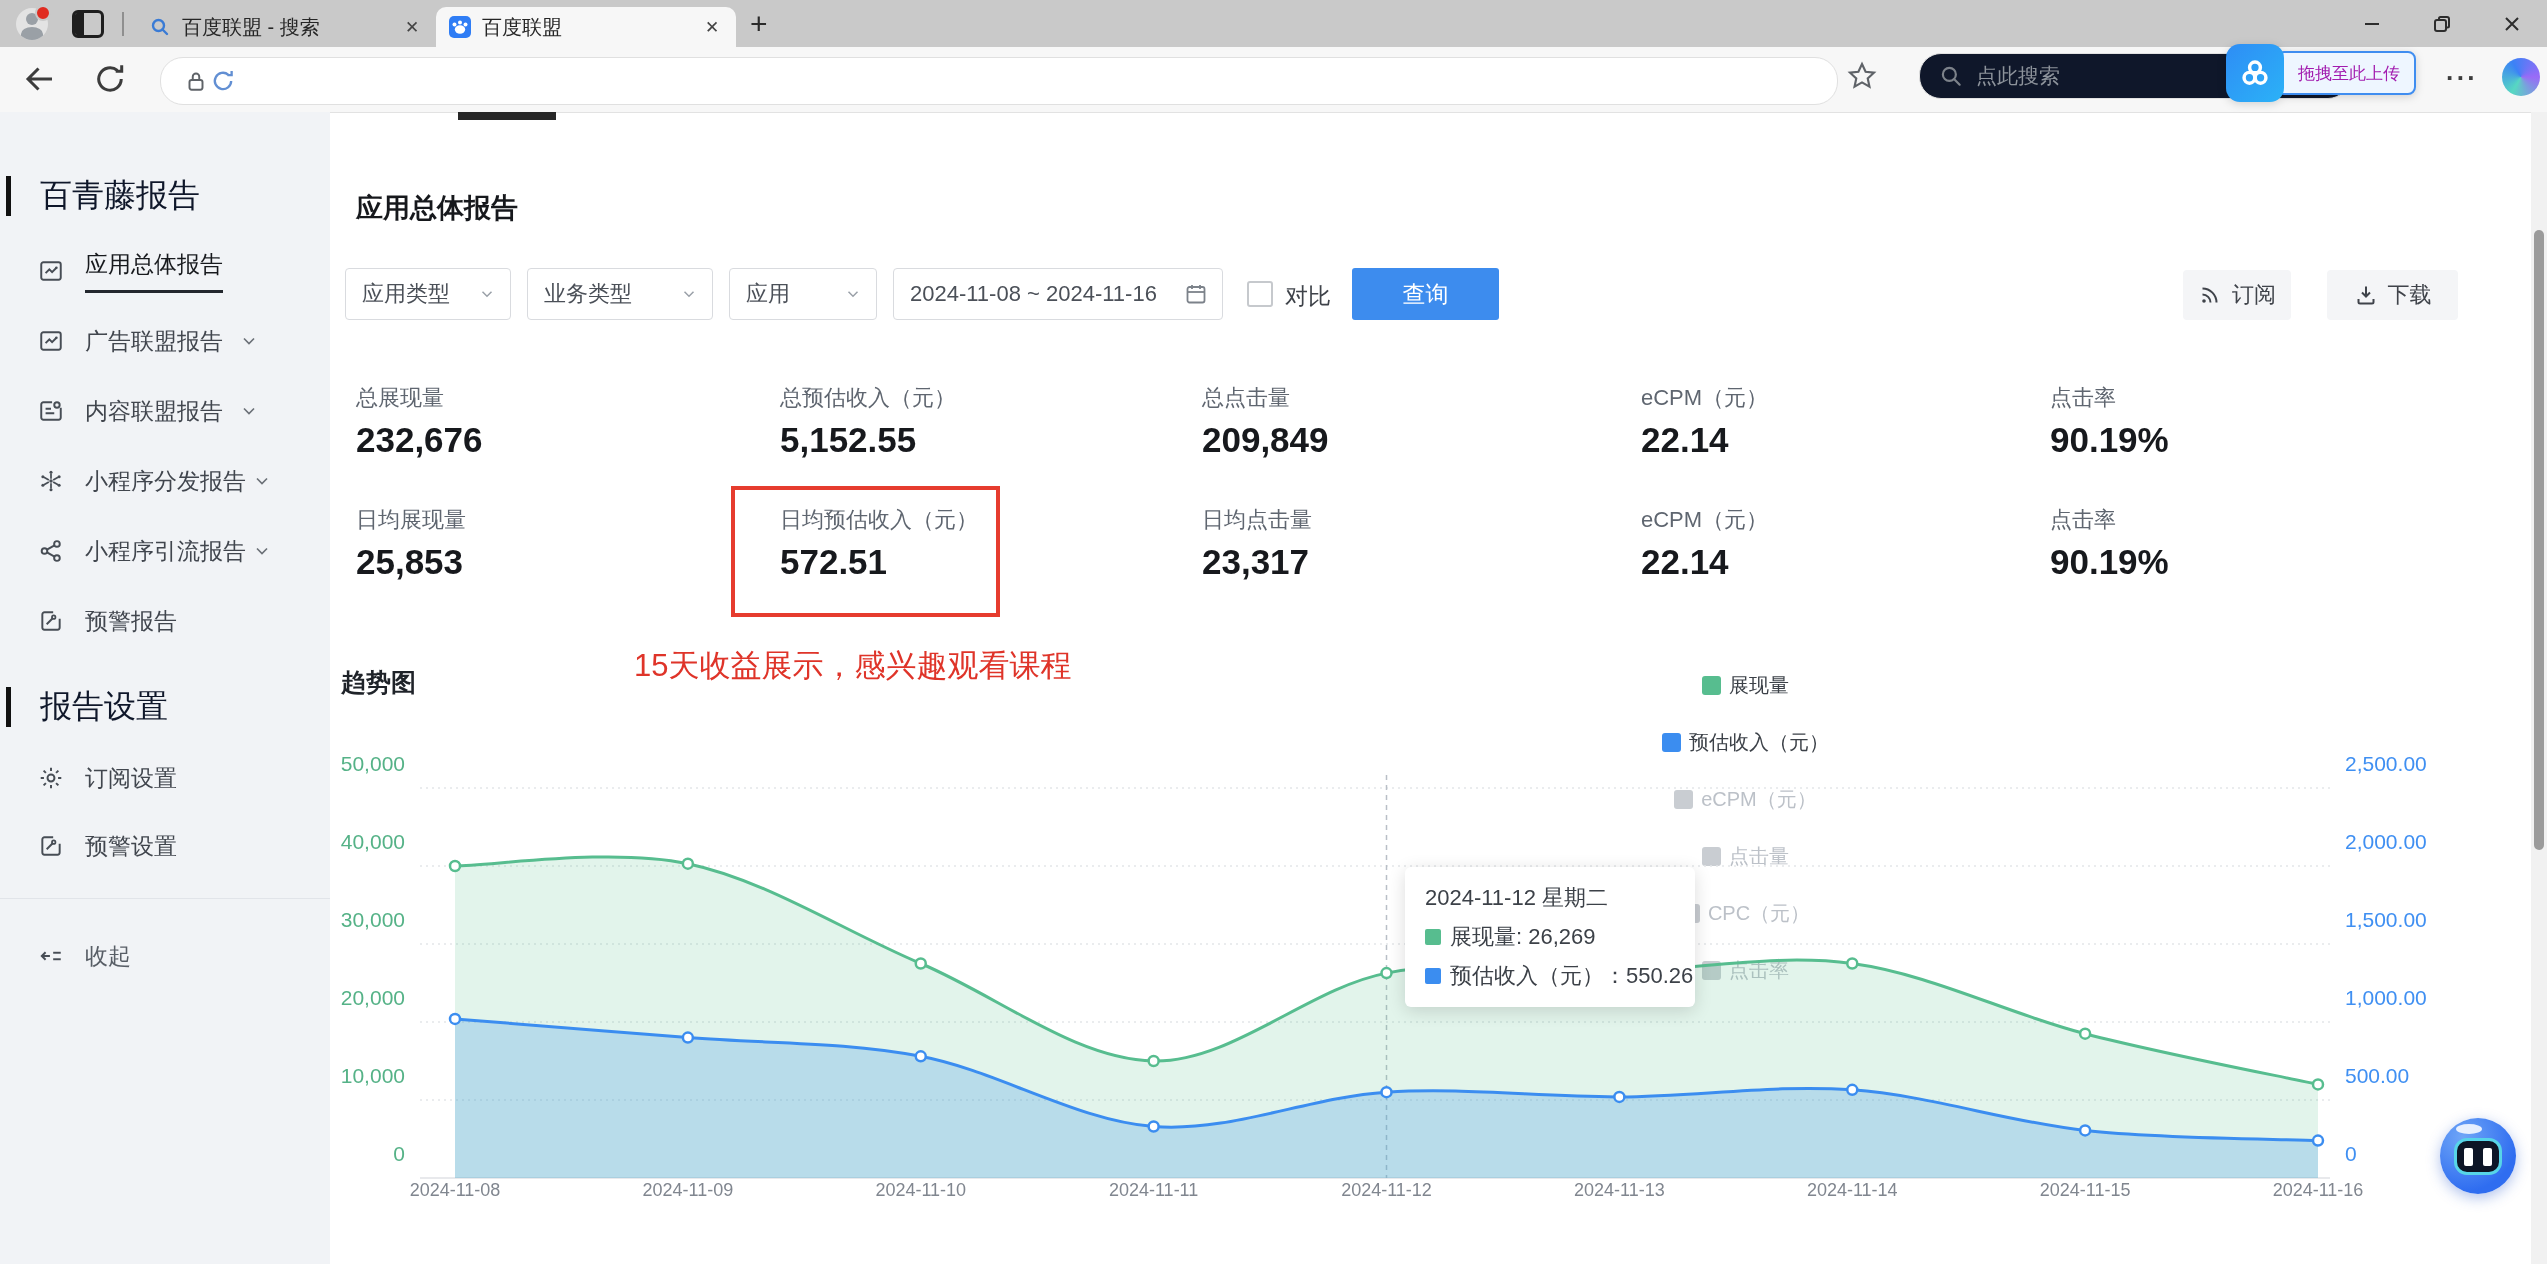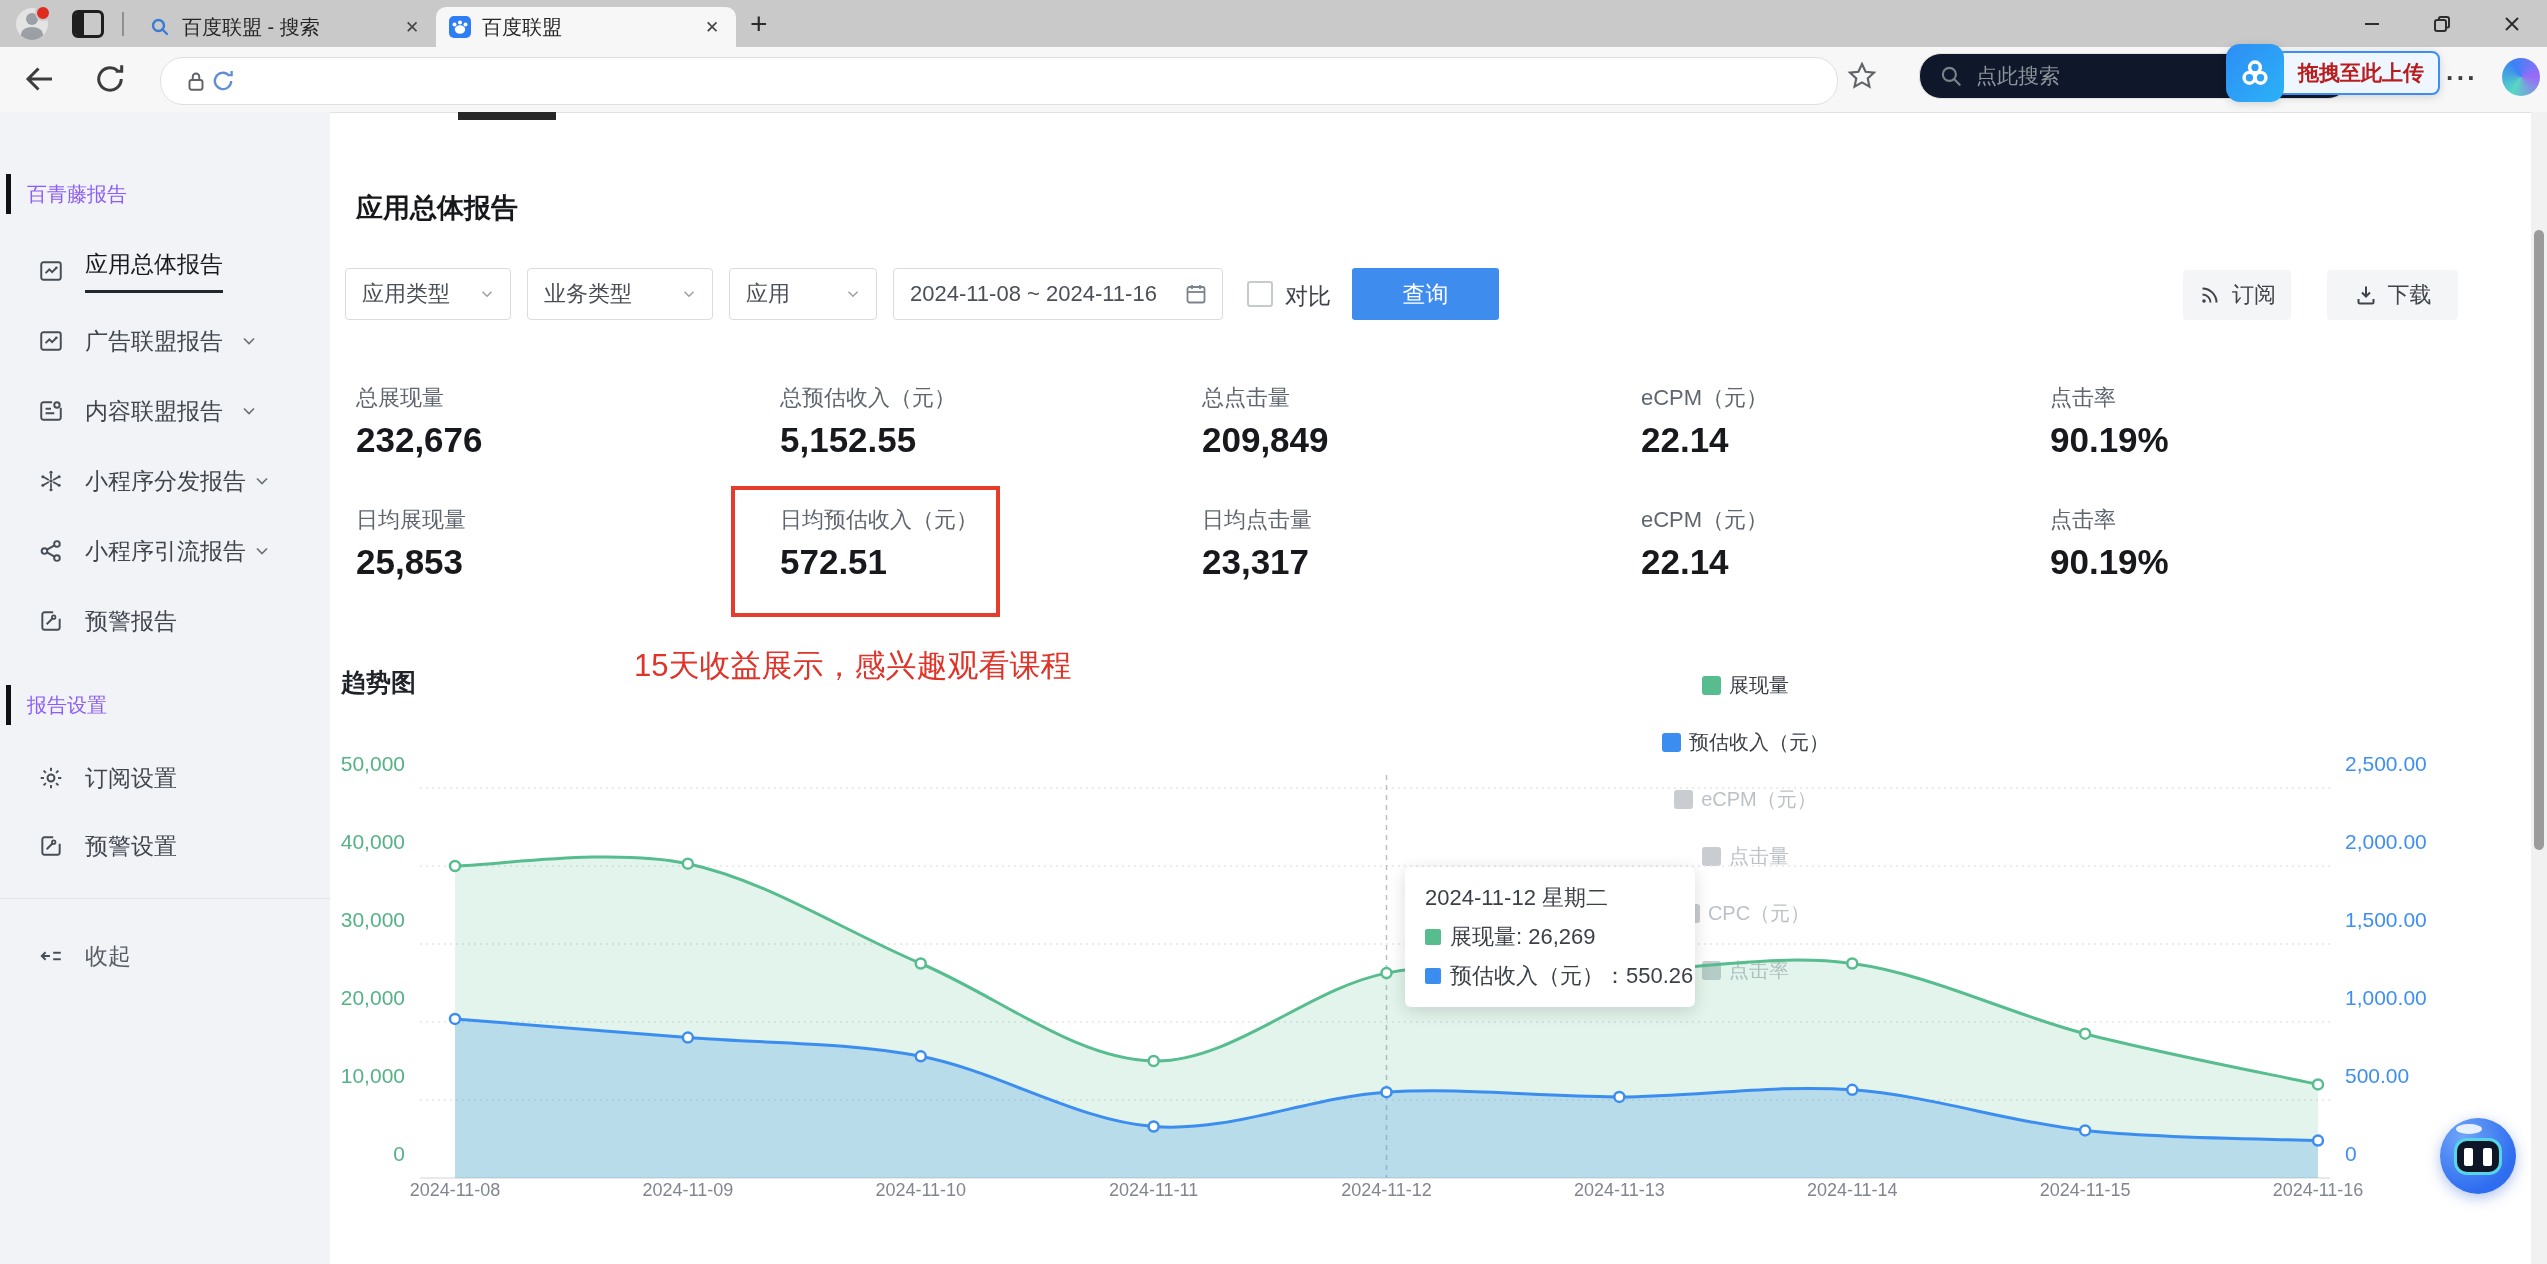--- a/index.html
+++ b/index.html
@@ -27,29 +27,29 @@
   
   .toolbar{left:0;top:47px;width:2547px;height:65px;background:#f7f7f7;border-bottom:1px solid #e2e2e2;}
   .urlpill{left:160px;top:57px;width:1676px;height:46px;background:#fff;border:1px solid #e0e0e0;border-radius:23px;display:flex;align-items:center;}
   .url-text{font-size:21px;color:#6a6f75;white-space:nowrap;overflow:hidden;}
   .url-text b{color:#1d1f22;font-weight:bold;}
   .searchpill{left:1919px;top:53px;width:429px;height:44px;background:#0f172a;border:1px solid #e2e2e2;border-radius:22px;display:flex;align-items:center;}
   .search-ph{font-size:21px;color:#8d939b;margin-left:12px;}
   .netdisk{left:2226px;top:44px;display:flex;align-items:center;filter:drop-shadow(0 2px 4px rgba(0,0,0,.15));}
   .netdisk .logo{width:58px;height:58px;border-radius:14px;background:linear-gradient(135deg,#2e8df5,#2bb2f7);display:flex;align-items:center;justify-content:center;z-index:2;}
   .netdisk .pill{margin-left:-8px;height:40px;background:#eef6ff;border:2px solid #3f8df0;border-radius:8px;display:flex;align-items:center;padding:0 14px 0 20px;}
-  .netdisk .pill span{font-size:21px;font-weight:bold;color:#b91c1c;white-space:nowrap;}
+  .netdisk .pill span{font-size:17px;font-weight:normal;color:#a21caf;white-space:nowrap;}
   .dots{left:2446px;top:63px;font-size:26px;color:#3c3c3c;letter-spacing:2px;font-weight:bold;}
   .copilot{left:2502px;top:58px;width:38px;height:38px;border-radius:50%;
            background:conic-gradient(from 210deg,#57d8c2,#3b82f6,#9a6bf7,#57d8c2);}
   
   .sidebar{left:0;top:112px;width:330px;height:1152px;background:#f1f3f6;}
   .sec-header{position:absolute;left:0;display:flex;align-items:center;}
   .sec-bar{width:5px;height:40px;background:#111;}
-  .sec-title{margin-left:16px;font-size:20px;color:#8b5cf6;}
+  .sec-title{margin-left:29px;font-size:32px;color:#0f172a;}
   .side-item{position:absolute;left:0;height:56px;display:flex;align-items:center;color:#41464e;}
   .side-item .ic{margin-left:38px;width:26px;height:26px;color:#474d55;}
   .side-item .lbl{margin-left:21px;font-size:23px;white-space:nowrap;}
   .side-item.active .lbl{color:#17191d;font-weight:500;padding-bottom:10px;border-bottom:3px solid #23272e;}
   .side-item .chev{margin-left:16px;color:#6b7077;}
   .side-divider{position:absolute;left:0;top:898px;width:330px;height:1px;background:#e1e4e9;}
   .loadbar{left:458px;top:112px;width:98px;height:8px;background:#272727;}
   
   .page-title{left:356px;top:190px;font-size:27px;font-weight:bold;color:#16181c;}
   .select{top:268px;height:52px;background:#fff;border:1px solid #d9dbdf;border-radius:4px;display:flex;align-items:center;justify-content:space-between;padding:0 14px 0 16px;box-sizing:border-box;}

